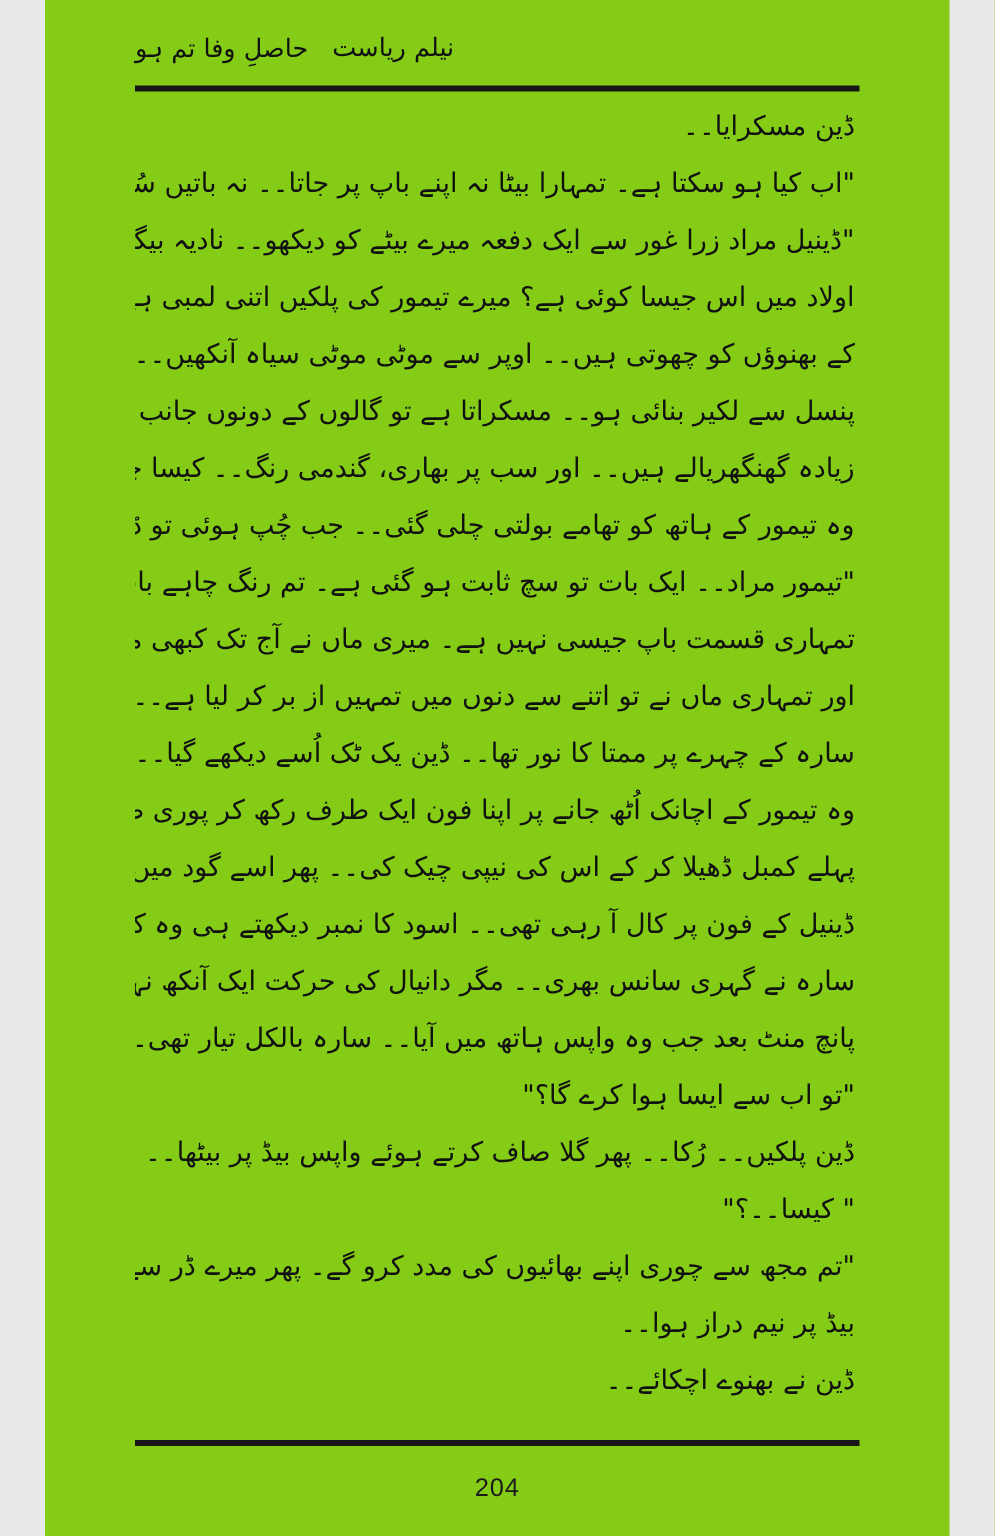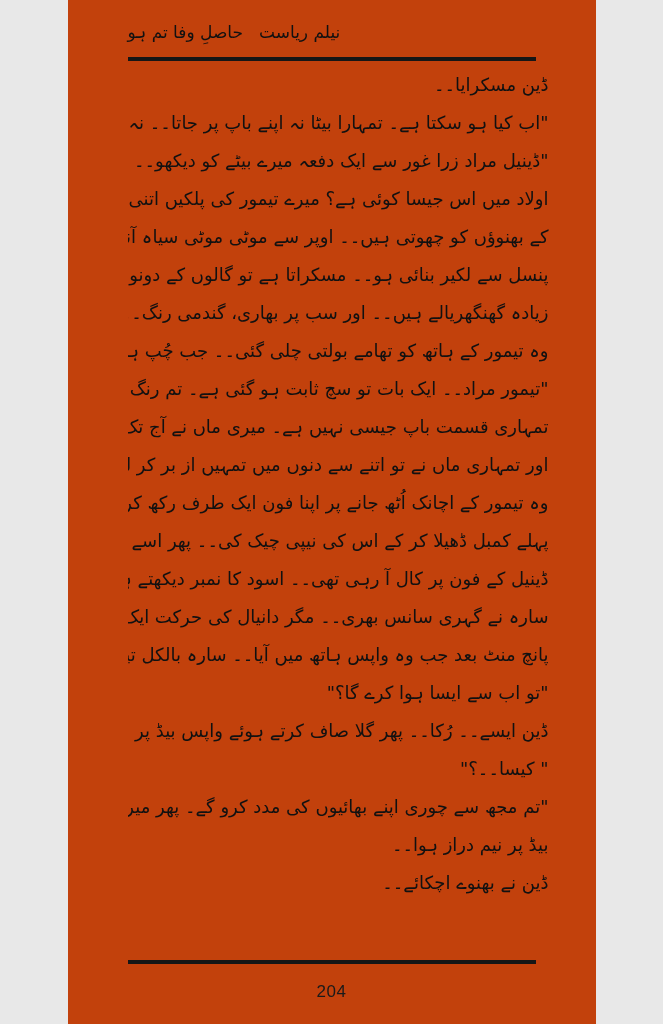--- a/index.html
+++ b/index.html
@@ -1,21 +1,21 @@
 <!DOCTYPE html>
 <html lang="ur"><head>
 <meta charset="utf-8">
 <style>
   html, body { margin: 0; padding: 0; background: #e8e8e8; }
   .page {
     position: relative;
-    width: 528px;
+    width: 603px;
     height: 1024px;
     margin: 0 auto;
-    background: #c2410c;
+    background: #84cc16;
     color: #111111;
     font-family: "DejaVu Sans", sans-serif;
     overflow: hidden;
   }
   
   .header {
     position: absolute;
     top: 14px;
     left: 60px;
     right: 63px;
@@ -42,21 +42,21 @@
     height: 4px;
     background: #161616;
   }
   .rule-top { top: 57px; }
   .rule-bottom { top: 960px; }
   
   .body-text {
     position: absolute;
     top: 66px;
     left: 60px;
-    right: 47px;
+    right: 63px;
     direction: rtl;
     text-align: right;
   }
   .body-line {
     height: 38px;
     line-height: 38px;
     font-size: 18px;
     white-space: nowrap;
     overflow: hidden;
     direction: rtl;
@@ -106,34 +106,35 @@
       <div class="body-line">زیادہ گھنگھریالے ہیں۔۔ اور سب پر بھاری، گندمی رنگ۔۔ کیسا چمکتا ہوا چہرہ ہے۔۔"</div>
 
       <div class="body-line">وہ تیمور کے ہاتھ کو تھامے بولتی چلی گئی۔۔ جب چُپ ہوئی تو ڈین نے تیمور کو مخاطب کیا۔۔</div>
 
       <div class="body-line">"تیمور مراد۔۔ ایک بات تو سچ ثابت ہو گئی ہے۔ تم رنگ چاہے باپ کا چرا کر لائے ہو۔۔ مگر شکر ہے</div>
 
       <div class="body-line">تمہاری قسمت باپ جیسی نہیں ہے۔ میری ماں نے آج تک کبھی میری یوں تعریف نہیں کی ہے۔۔</div>
 
       <div class="body-line">اور تمہاری ماں نے تو اتنے سے دنوں میں تمہیں از بر کر لیا ہے۔۔ تم بہت خوش نصیب بچے ہو۔۔"</div>
 
+      <div class="body-line">سارہ کے چہرے پر ممتا کا نور تھا۔۔ ڈین یک ٹک اُسے دیکھے گیا۔۔</div>
 
       <div class="body-line">وہ تیمور کے اچانک اُٹھ جانے پر اپنا فون ایک طرف رکھ کر پوری طرح بیٹے کی جانب متوجہ ہوئی۔۔</div>
 
       <div class="body-line">پہلے کمبل ڈھیلا کر کے اس کی نیپی چیک کی۔۔ پھر اسے گود میں اُٹھا کر فیڈ کروانے لگی۔۔</div>
 
       <div class="body-line">ڈینیل کے فون پر کال آ رہی تھی۔۔ اسود کا نمبر دیکھتے ہی وہ کمرے سے باہر چلا گیا۔۔</div>
 
       <div class="body-line">سارہ نے گہری سانس بھری۔۔ مگر دانیال کی حرکت ایک آنکھ نہیں بھائی تھی۔۔</div>
 
       <div class="body-line">پانچ منٹ بعد جب وہ واپس ہاتھ میں آیا۔۔ سارہ بالکل تیار تھی۔۔</div>
 
       <div class="body-line">"تو اب سے ایسا ہوا کرے گا؟"</div>
 
-      <div class="body-line">ڈین ایسے۔۔ رُکا۔۔ پھر گلا صاف کرتے ہوئے واپس بیڈ پر بیٹھا۔۔</div>
+      <div class="body-line">ڈین پلکیں۔۔ رُکا۔۔ پھر گلا صاف کرتے ہوئے واپس بیڈ پر بیٹھا۔۔</div>
 
       <div class="body-line">" کیسا۔۔؟"</div>
 
       <div class="body-line">"تم مجھ سے چوری اپنے بھائیوں کی مدد کرو گے۔ پھر میرے ڈر سے فون باہر جا کر سُنو گے۔"</div>
 
       <div class="body-line">بیڈ پر نیم دراز ہوا۔۔</div>
 
       <div class="body-line">ڈین نے بھنوے اچکائے۔۔</div>
     </div>
 

